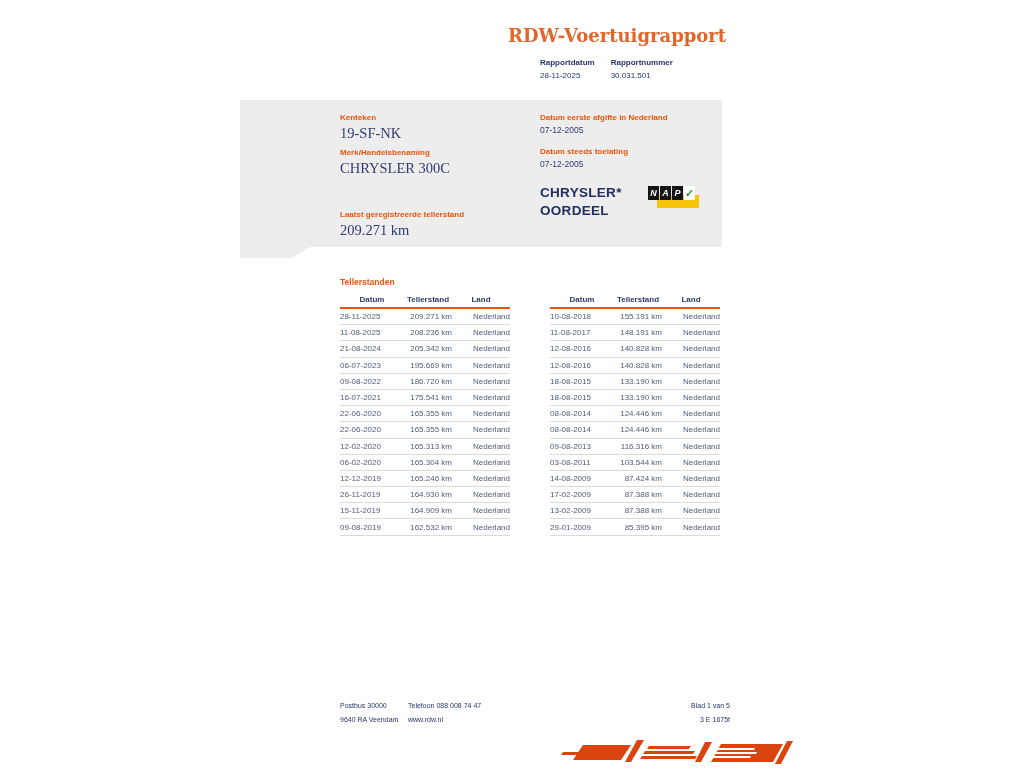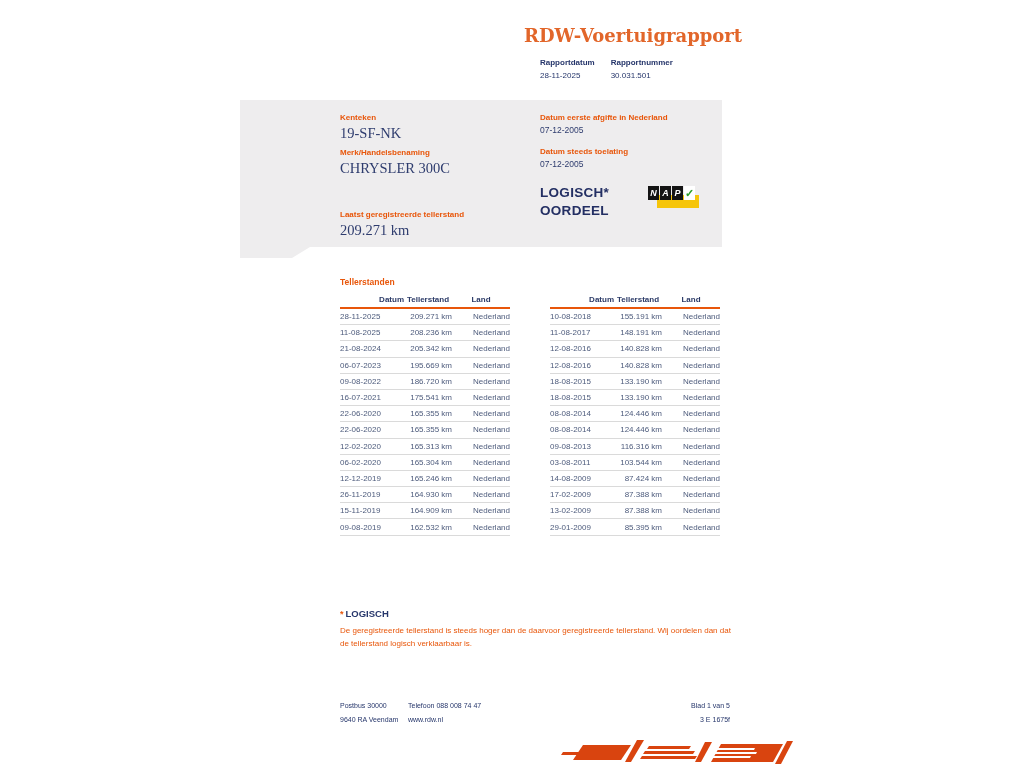--- a/index.html
+++ b/index.html
@@ -10,21 +10,21 @@
   *{margin:0;padding:0;box-sizing:border-box}
   html,body{width:1024px;height:768px;background:#fff;overflow:hidden}
   body{font-family:"Liberation Sans",sans-serif;position:relative}
   .page{position:absolute;inset:0;background:#fff}
 
   
   .logo{position:absolute;left:250px;top:22px;display:flex;align-items:flex-start}
   .feather{width:84px;height:50px}
   .wordmark{font-family:"DejaVu Serif",serif;font-weight:700;font-size:27px;
     color:var(--navy);letter-spacing:1px;margin-left:6px;margin-top:-3px}
-  .report-title{position:absolute;left:524px;top:25px;font-family:"DejaVu Serif",serif;
+  .report-title{position:absolute;left:508px;top:25px;font-family:"DejaVu Serif",serif;
     font-size:18px;font-weight:700;color:var(--titleOrange)}
   .meta{position:absolute;left:540px;top:58px;display:flex;font-size:8px;color:var(--navy)}
   .meta .mcol{margin-right:16px;min-width:51px}
   .meta .mlabel{font-weight:700;margin-bottom:4px}
 
   
   .infobox{position:absolute;left:240px;top:100px;width:482px;height:158px;background:var(--box);
     clip-path:polygon(0 0,482px 0,482px 147px,70px 147px,52px 158px,0 158px)}
   .field{position:absolute}
   .flabel{font-size:8px;font-weight:700;color:var(--accent);margin-bottom:3px}
@@ -41,21 +41,21 @@
     font-size:9px;display:flex;align-items:center;justify-content:center}
   .nap-tile.check{background:#fff;color:var(--green);font-style:normal;font-size:11px;line-height:1}
 
   
   .tables{position:absolute;left:340px;top:277px;width:380px}
   .tables-title{font-size:8.5px;font-weight:700;color:var(--accent);margin-bottom:6px}
   .twrap{display:flex;justify-content:space-between}
   table{border-collapse:collapse;width:170px;table-layout:fixed}
   th{font-size:8px;color:#2b3a67;border-bottom:2px solid var(--accent);
     padding:2px 0 3px;text-align:center;white-space:nowrap}
-  th.c0{text-align:right;width:64px} th.c1{width:48px} th.c2{width:58px}
+  th.c0{text-align:center;width:64px} th.c1{width:48px} th.c2{width:58px}
   td{font-size:8px;color:var(--slate);padding:3.1px 0;border-bottom:1px solid var(--divider);
     text-align:right;white-space:nowrap}
   td.c0{text-align:left}
 
   
   .note{position:absolute;left:340px;top:608px;width:392px}
   .note-h{font-size:9.5px;font-weight:700;color:var(--navy)}
   .note-h .ast{color:var(--accent);margin-right:2px;font-size:9px}
   .note-p{margin-top:5px;font-size:8px;color:var(--accent);line-height:13px}
 
@@ -105,21 +105,21 @@
     <div class="field" style="left:300px;top:13px">
       <div class="flabel">Datum eerste afgifte in Nederland</div>
       <div class="fvalue-sm">07-12-2005</div>
     </div>
     <div class="field" style="left:300px;top:47px">
       <div class="flabel">Datum steeds toelating</div>
       <div class="fvalue-sm">07-12-2005</div>
     </div>
 
     <div class="oordeel">
-      <div>LOGISCH*</div>
+      <div>CHRYSLER*</div>
       <div>OORDEEL</div>
     </div>
 
     <div class="nap">
       <div class="nap-yellow"></div>
       <div class="nap-tiles">
         <div class="nap-tile">N</div>
         <div class="nap-tile">A</div>
         <div class="nap-tile">P</div>
         <div class="nap-tile check">✓</div>
@@ -288,24 +288,20 @@
             <tr>
               <td class="c0">29-01-2009</td>
               <td class="c1">85.395 km</td>
               <td class="c2">Nederland</td>
             </tr>
           </tbody>
       </table>
     </div>
   </div>
 
-  <div class="note">
-    <div class="note-h"><span class="ast">*</span><span>LOGISCH</span></div>
-    <div class="note-p">De geregistreerde tellerstand is steeds hoger dan de daarvoor geregistreerde tellerstand. Wij oordelen dan dat de tellerstand logisch verklaarbaar is.</div>
-  </div>
 
   <div class="footer">
     <div class="f1">
       <div>Postbus 30000</div>
       <div>9640 RA Veendam</div>
     </div>
     <div class="f2">
       <div>Telefoon 088 008 74 47</div>
       <div>www.rdw.nl</div>
     </div>

